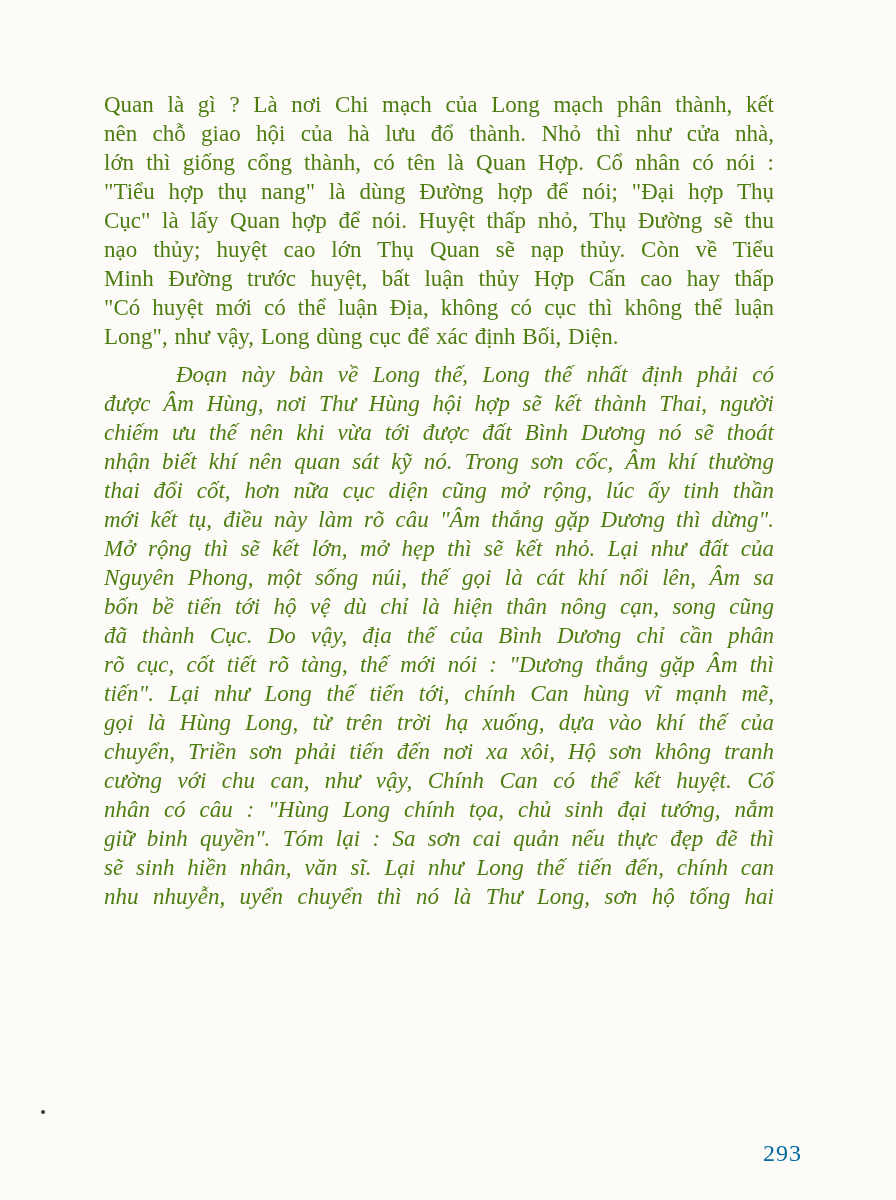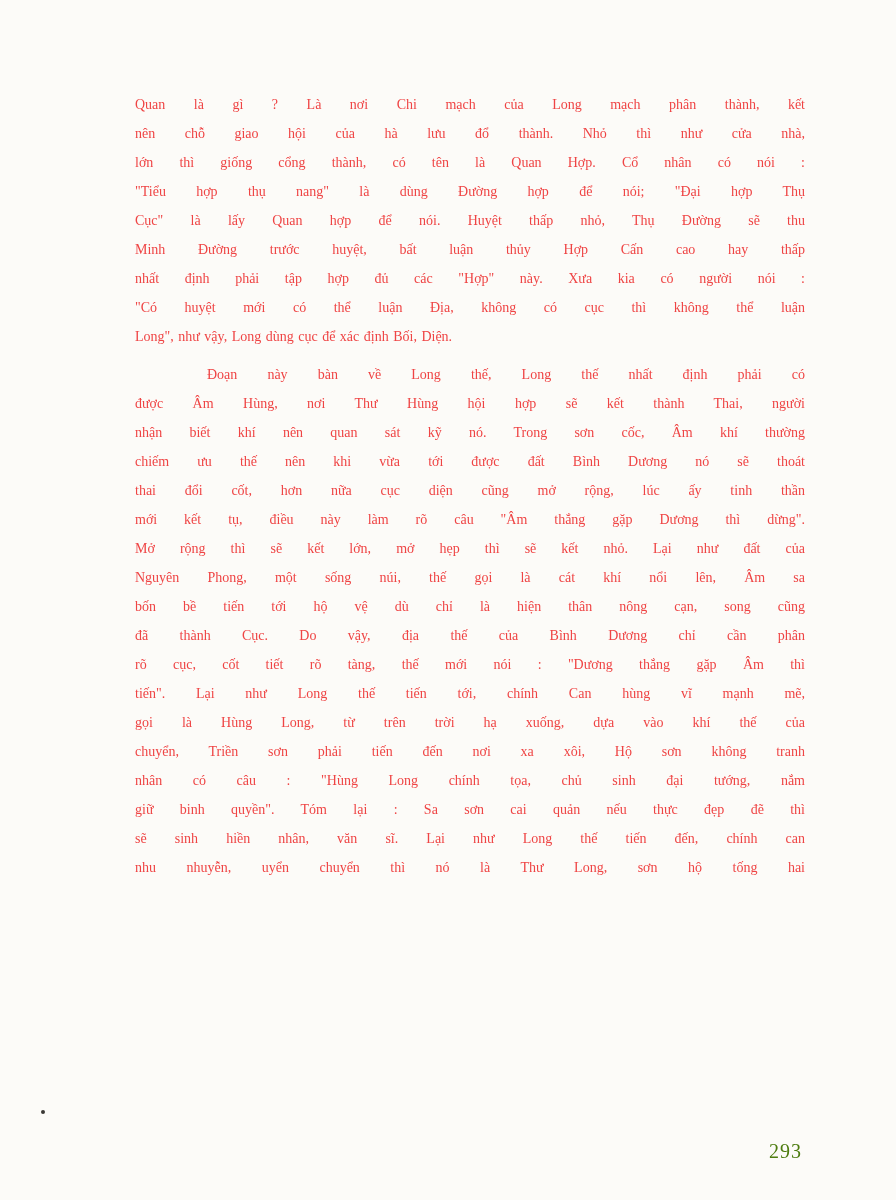--- a/index.html
+++ b/index.html
@@ -13,55 +13,56 @@
     background: #fcfbf8;
     overflow: hidden;
     font-family: "Liberation Serif", "DejaVu Serif", serif;
   }
   .page {
     position: absolute;
     inset: 0;
   }
   .text-block {
     position: absolute;
-    left: 135px;
+    left: 104px;
     top: 90px;
     width: 670px;
-    color: #ef4444;
-    font-size: 14px;
+    color: #4d7c0f;
+    font-size: 23px;
     line-height: 29px;
     text-rendering: optimizeLegibility;
   }
   .para {
     margin: 0 0 9px 0;
   }
   .para:last-child {
     margin-bottom: 16px;
+    font-style: italic;
   }
   .line {
     text-align: justify;
     text-align-last: justify;
     word-spacing: 1px;
   }
   .line.end {
     text-align-last: left;
   }
   .line.ind-48 {
     text-indent: 48px;
   }
   .line.ind-72 {
     text-indent: 72px;
   }
   .page-number {
     position: absolute;
     top: 1140px;
     right: 94px;
-    font-size: 20px;
+    font-size: 24px;
     letter-spacing: 1px;
-    color: #4d7c0f;
+    color: #0369a1;
     margin-left: 36px;
   }
   .ink-speck {
     position: absolute;
     left: 41px;
     top: 1110px;
     width: 4px;
     height: 4px;
     border-radius: 50%;
     background: #3a3835;
@@ -73,42 +74,43 @@
 <div class="page">
 
   <div class="text-block">
 
     <div class="para">
       <div class="line">Quan là gì ? Là nơi Chi mạch của Long mạch phân thành, kết</div>
       <div class="line">nên chỗ giao hội của hà lưu đổ thành. Nhỏ thì như cửa nhà,</div>
       <div class="line">lớn thì giống cổng thành, có tên là Quan Hợp. Cổ nhân có nói :</div>
       <div class="line">"Tiểu hợp thụ nang" là dùng Đường hợp để nói; "Đại hợp Thụ</div>
       <div class="line">Cục" là lấy Quan hợp để nói. Huyệt thấp nhỏ, Thụ Đường sẽ thu</div>
+      <div class="line">nạo thủy; huyệt cao lớn Thụ Quan sẽ nạp thủy. Còn về Tiểu</div>
       <div class="line">Minh Đường trước huyệt, bất luận thủy Hợp Cấn cao hay thấp</div>
-      <div class="line">nhất định phải tập hợp đủ các "Hợp" này. Xưa kia có người nói :</div>
       <div class="line">"Có huyệt mới có thể luận Địa, không có cục thì không thể luận</div>
       <div class="line end">Long", như vậy, Long dùng cục để xác định Bối, Diện.</div>
     </div>
 
 
     <div class="para">
       <div class="line ind-72">Đoạn này bàn về Long thế, Long thế nhất định phải có</div>
       <div class="line">được Âm Hùng, nơi Thư Hùng hội hợp sẽ kết thành Thai, người</div>
+      <div class="line">chiếm ưu thế nên khi vừa tới được đất Bình Dương nó sẽ thoát</div>
       <div class="line">nhận biết khí nên quan sát kỹ nó. Trong sơn cốc, Âm khí thường</div>
-      <div class="line">chiếm ưu thế nên khi vừa tới được đất Bình Dương nó sẽ thoát</div>
       <div class="line">thai đổi cốt, hơn nữa cục diện cũng mở rộng, lúc ấy tinh thần</div>
       <div class="line">mới kết tụ, điều này làm rõ câu "Âm thắng gặp Dương thì dừng".</div>
       <div class="line">Mở rộng thì sẽ kết lớn, mở hẹp thì sẽ kết nhỏ. Lại như đất của</div>
       <div class="line">Nguyên Phong, một sống núi, thế gọi là cát khí nổi lên, Âm sa</div>
       <div class="line">bốn bề tiến tới hộ vệ dù chỉ là hiện thân nông cạn, song cũng</div>
       <div class="line">đã thành Cục. Do vậy, địa thế của Bình Dương chỉ cần phân</div>
       <div class="line">rõ cục, cốt tiết rõ tàng, thế mới nói : "Dương thắng gặp Âm thì</div>
       <div class="line">tiến". Lại như Long thế tiến tới, chính Can hùng vĩ mạnh mẽ,</div>
       <div class="line">gọi là Hùng Long, từ trên trời hạ xuống, dựa vào khí thế của</div>
       <div class="line">chuyển, Triền sơn phải tiến đến nơi xa xôi, Hộ sơn không tranh</div>
+      <div class="line">cường với chu can, như vậy, Chính Can có thể kết huyệt. Cổ</div>
       <div class="line">nhân có câu : "Hùng Long chính tọa, chủ sinh đại tướng, nắm</div>
       <div class="line">giữ binh quyền". Tóm lại : Sa sơn cai quản nếu thực đẹp đẽ thì</div>
       <div class="line">sẽ sinh hiền nhân, văn sĩ. Lại như Long thế tiến đến, chính can</div>
       <div class="line">nhu nhuyễn, uyển chuyển thì nó là Thư Long, sơn hộ tống hai</div>
     </div>
 
   </div>
 
   <span class="ink-speck"></span>
 

